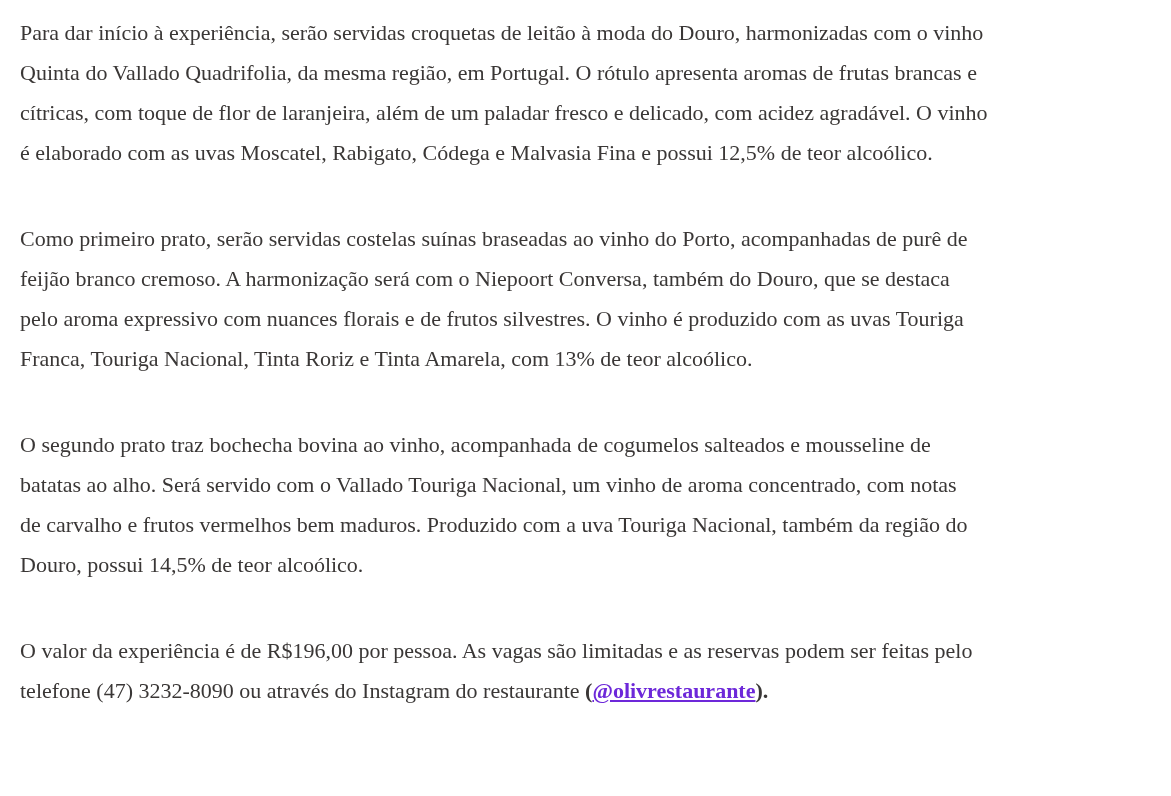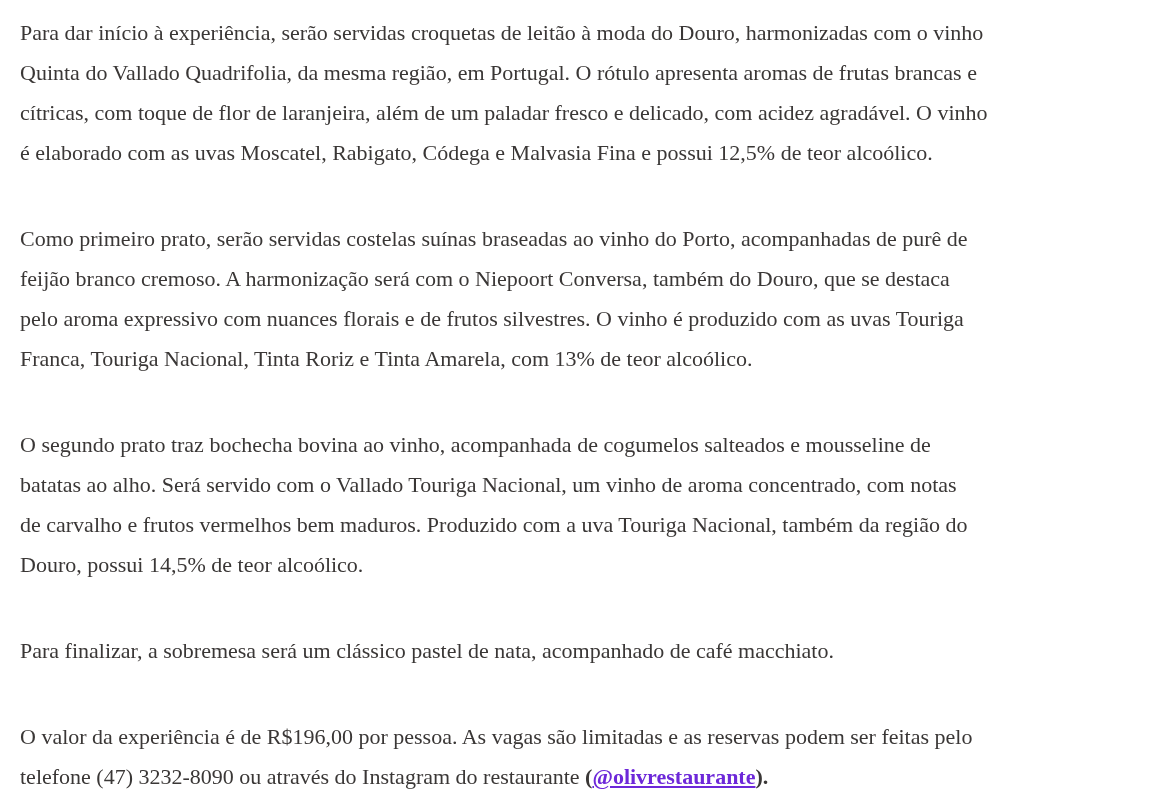--- a/index.html
+++ b/index.html
@@ -53,18 +53,17 @@
   <p class="para">Como primeiro prato, serão servidas costelas suínas braseadas ao vinho do Porto, acompanhadas de purê de
 feijão branco cremoso. A harmonização será com o Niepoort Conversa, também do Douro, que se destaca
 pelo aroma expressivo com nuances florais e de frutos silvestres. O vinho é produzido com as uvas Touriga
 Franca, Touriga Nacional, Tinta Roriz e Tinta Amarela, com 13% de teor alcoólico.</p>
 
   <p class="para">O segundo prato traz bochecha bovina ao vinho, acompanhada de cogumelos salteados e mousseline de
 batatas ao alho. Será servido com o Vallado Touriga Nacional, um vinho de aroma concentrado, com notas
 de carvalho e frutos vermelhos bem maduros. Produzido com a uva Touriga Nacional, também da região do
 Douro, possui 14,5% de teor alcoólico.</p>
 
-  <p class="para">Para finalizar, a sobremesa será um clássico pastel de nata, acompanhado de café macchiato.</p>
 
   <p class="para"><span>O valor da experiência é de R$196,00 por pessoa. As vagas são limitadas e as reservas podem ser feitas pelo
 telefone (47) 3232-8090 ou através do Instagram do restaurante </span><span class="bold-paren">(</span><a class="ig-link">@olivrestaurante</a><span class="bold-paren">).</span></p>
 
 </main>
 
 </body></html>

